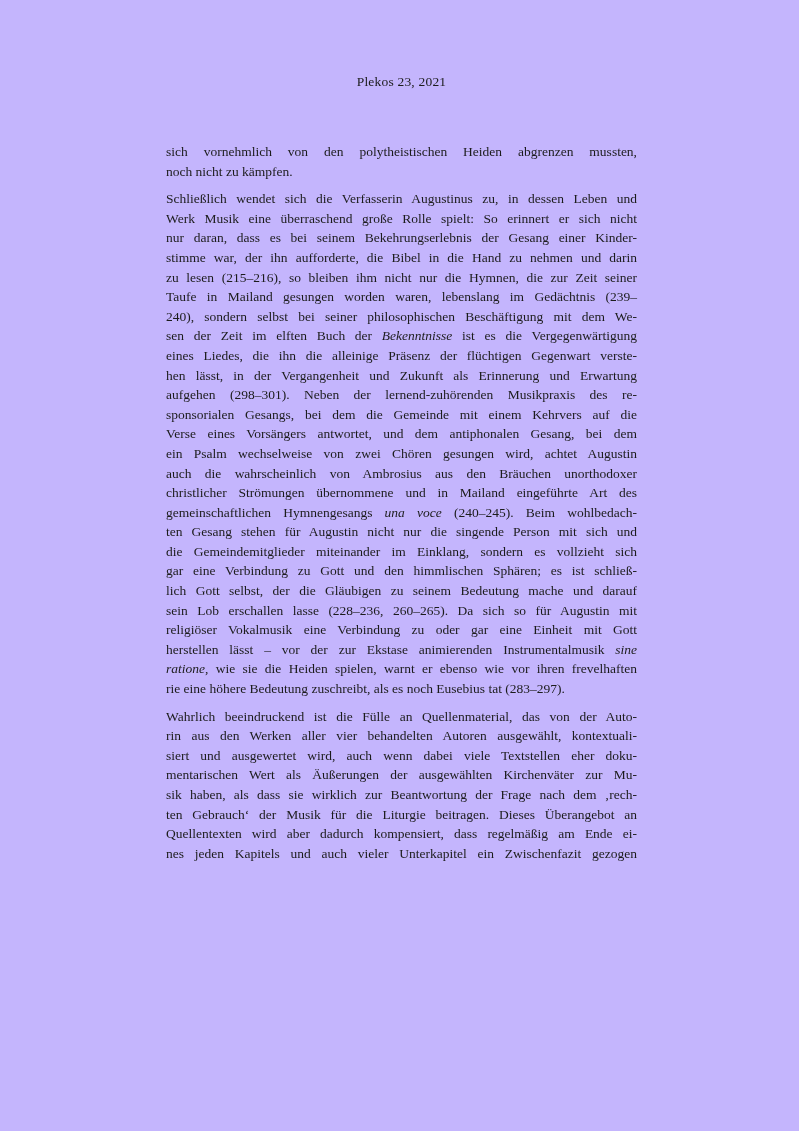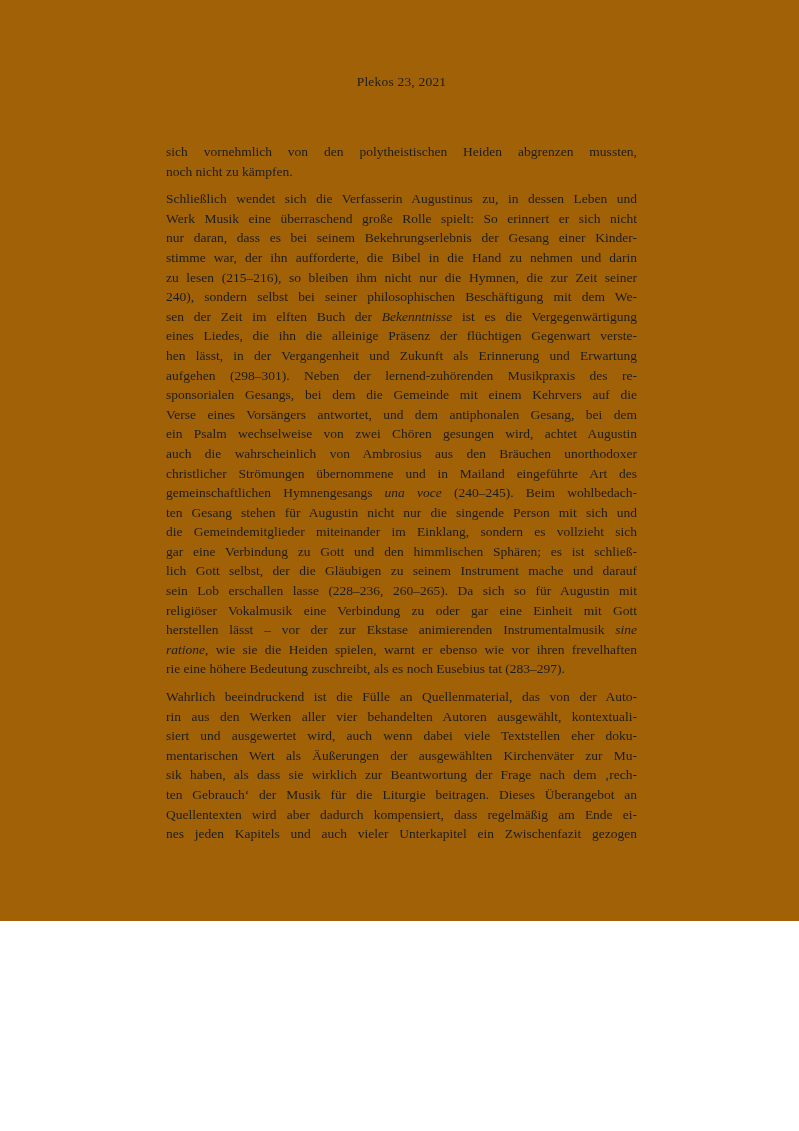--- a/index.html
+++ b/index.html
@@ -3,22 +3,22 @@
 <meta charset="utf-8">
 <style>
   html, body {
     margin: 0;
     padding: 0;
     background: #ffffff;
   }
   #page {
     position: relative;
     width: 799px;
-    height: 921px;
-    background: #a16207;
+    height: 1131px;
+    background: #c4b5fd;
     overflow: hidden;
     font-family: "Liberation Serif", "DejaVu Serif", serif;
     color: #1c1c1c;
   }
   .running-head {
     position: absolute;
     top: 74px;
     left: 166px;
     width: 471px;
     text-align: center;
@@ -67,35 +67,36 @@
       <div class="paragraph">
         <div class="line"><span>sich vornehmlich von den polytheistischen Heiden abgrenzen mussten,</span></div>
         <div class="line last"><span>noch nicht zu kämpfen.</span></div>
       </div>
       <div class="paragraph">
         <div class="line"><span>Schließlich wendet sich die Verfasserin Augustinus zu, in dessen Leben und</span></div>
         <div class="line"><span>Werk Musik eine überraschend große Rolle spielt: So erinnert er sich nicht</span></div>
         <div class="line"><span>nur daran, dass es bei seinem Bekehrungserlebnis der Gesang einer Kinder-</span></div>
         <div class="line"><span>stimme war, der ihn aufforderte, die Bibel in die Hand zu nehmen und darin</span></div>
         <div class="line"><span>zu lesen (215–216), so bleiben ihm nicht nur die Hymnen, die zur Zeit seiner</span></div>
+        <div class="line"><span>Taufe in Mailand gesungen worden waren, lebenslang im Gedächtnis (239–</span></div>
         <div class="line"><span>240), sondern selbst bei seiner philosophischen Beschäftigung mit dem We-</span></div>
         <div class="line"><span>sen der Zeit im elften Buch der </span><span class="it">Bekenntnisse</span><span> ist es die Vergegenwärtigung</span></div>
         <div class="line"><span>eines Liedes, die ihn die alleinige Präsenz der flüchtigen Gegenwart verste-</span></div>
         <div class="line"><span>hen lässt, in der Vergangenheit und Zukunft als Erinnerung und Erwartung</span></div>
         <div class="line"><span>aufgehen (298–301). Neben der lernend-zuhörenden Musikpraxis des re-</span></div>
         <div class="line"><span>sponsorialen Gesangs, bei dem die Gemeinde mit einem Kehrvers auf die</span></div>
         <div class="line"><span>Verse eines Vorsängers antwortet, und dem antiphonalen Gesang, bei dem</span></div>
         <div class="line"><span>ein Psalm wechselweise von zwei Chören gesungen wird, achtet Augustin</span></div>
         <div class="line"><span>auch die wahrscheinlich von Ambrosius aus den Bräuchen unorthodoxer</span></div>
         <div class="line"><span>christlicher Strömungen übernommene und in Mailand eingeführte Art des</span></div>
         <div class="line"><span>gemeinschaftlichen Hymnengesangs </span><span class="it">una voce</span><span> (240–245). Beim wohlbedach-</span></div>
         <div class="line"><span>ten Gesang stehen für Augustin nicht nur die singende Person mit sich und</span></div>
         <div class="line"><span>die Gemeindemitglieder miteinander im Einklang, sondern es vollzieht sich</span></div>
         <div class="line"><span>gar eine Verbindung zu Gott und den himmlischen Sphären; es ist schließ-</span></div>
-        <div class="line"><span>lich Gott selbst, der die Gläubigen zu seinem Instrument mache und darauf</span></div>
+        <div class="line"><span>lich Gott selbst, der die Gläubigen zu seinem Bedeutung mache und darauf</span></div>
         <div class="line"><span>sein Lob erschallen lasse (228–236, 260–265). Da sich so für Augustin mit</span></div>
         <div class="line"><span>religiöser Vokalmusik eine Verbindung zu oder gar eine Einheit mit Gott</span></div>
         <div class="line"><span>herstellen lässt – vor der zur Ekstase animierenden Instrumentalmusik </span><span class="it">sine</span></div>
         <div class="line"><span class="it">ratione</span><span>, wie sie die Heiden spielen, warnt er ebenso wie vor ihren frevelhaften</span></div>
         <div class="line last"><span>rie eine höhere Bedeutung zuschreibt, als es noch Eusebius tat (283–297).</span></div>
       </div>
       <div class="paragraph">
         <div class="line"><span>Wahrlich beeindruckend ist die Fülle an Quellenmaterial, das von der Auto-</span></div>
         <div class="line"><span>rin aus den Werken aller vier behandelten Autoren ausgewählt, kontextuali-</span></div>
         <div class="line"><span>siert und ausgewertet wird, auch wenn dabei viele Textstellen eher doku-</span></div>

